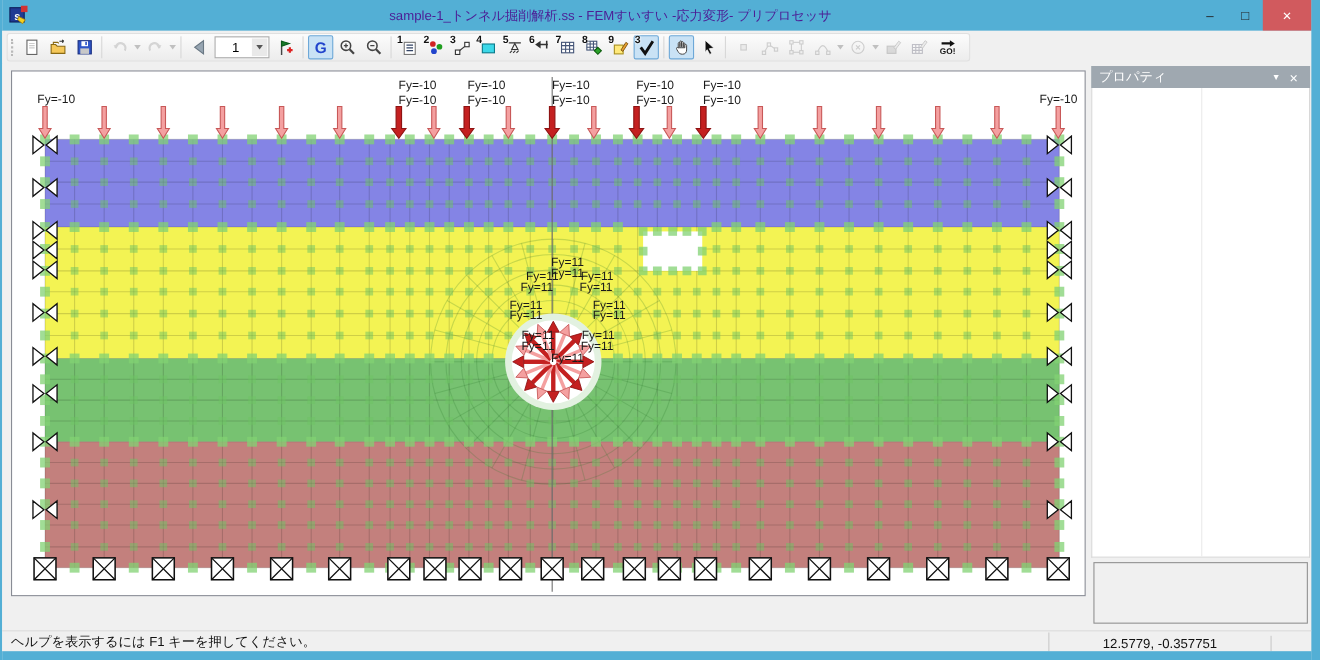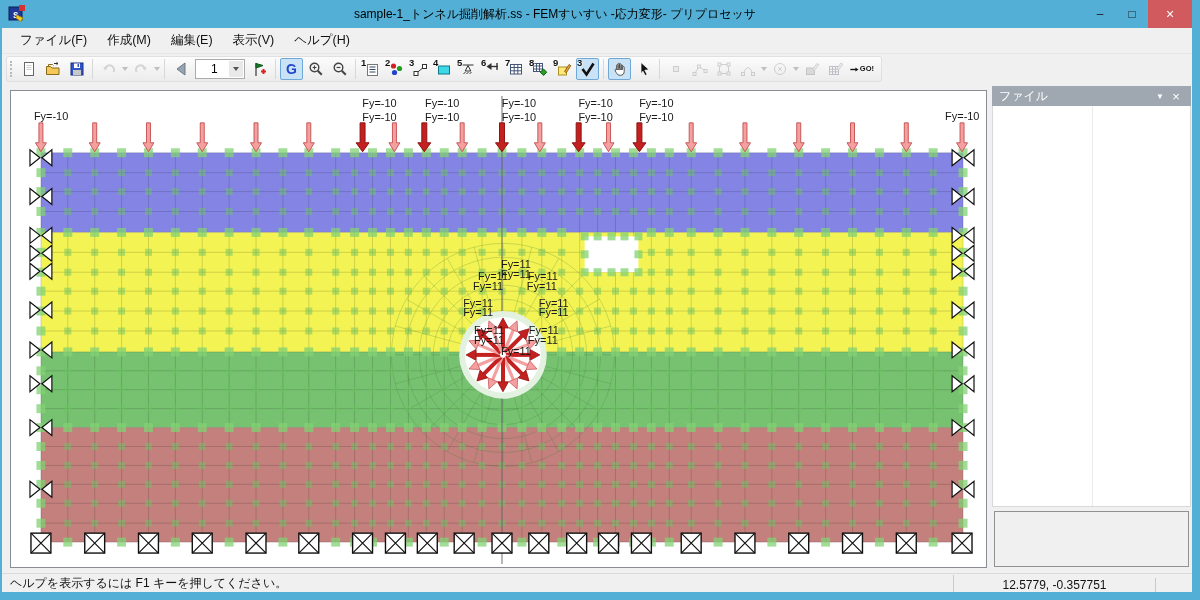--- a/index.html
+++ b/index.html
@@ -2,21 +2,21 @@
 <html><head>
 <meta charset="utf-8">
 <style>
 *{box-sizing:border-box;margin:0;padding:0}
 html,body{width:1200px;height:600px;overflow:hidden;font-family:"Liberation Sans",sans-serif}
 .window{width:1200px;height:600px;display:flex;flex-direction:column;background:#F0F0F0;
   border-left:2px solid #53AFD5;border-right:8px solid #53AFD5;outline:1px solid #2E7FA6}
 
 .titlebar{height:28px;background:#53AFD5;display:flex;align-items:center;flex:0 0 auto}
 .app-icon{width:18px;height:18px;margin-left:6px;flex:0 0 auto}
-.title{flex:1;text-align:center;font-size:12px;color:#000000;white-space:nowrap;overflow:hidden}
+.title{flex:1;text-align:center;font-size:12px;color:#4c1d95;white-space:nowrap;overflow:hidden}
 .win-btns{display:flex;align-items:stretch;height:100%;flex:0 0 auto}
 .win-btn{width:32px;display:flex;align-items:center;justify-content:center;font-size:12px;color:#222;cursor:default}
 .win-btn.close{width:44px;background:#D15A5E;color:#fff;font-size:14px}
 
 .menubar{height:26px;background:#F0F0F0;display:flex;align-items:center;padding-left:8px;border-bottom:1px solid #E6E6E6;flex:0 0 auto}
 .menu-item{padding:0 10px;font-size:12.5px;color:#111;height:22px;display:flex;align-items:center}
 
 .toolbar{height:30px;background:#F0F0F0;padding:2px 0 2px 4px;flex:0 0 auto}
 .tb-panel{display:flex;align-items:center;gap:1px;background:linear-gradient(#FCFCFC,#ECECEC);
   border:1px solid #E0E0E0;border-radius:3px;padding:1px 6px 1px 10px;width:fit-content;height:26px;position:relative}
@@ -26,21 +26,21 @@
 .tb-btn.selected{background:#C9E2F5;border-color:#6DA8D8}
 .tb-btn.disabled{opacity:.42}
 .tb-num{position:absolute;top:-2px;left:0px;font-size:9.5px;font-weight:bold;color:#111;text-shadow:0 0 2px #fff,0 0 2px #fff}
 .tb-sep{width:1px;height:20px;background:#D8D8D8;margin:0 3px;flex:0 0 auto}
 .tb-caret{width:0;height:0;border-left:3px solid transparent;border-right:3px solid transparent;border-top:4px solid #777;margin-left:1px;flex:0 0 auto}
 .tb-combo{width:50px;height:20px;background:#fff;border:1px solid #ABABAB;display:flex;align-items:center;
   font-size:12px;padding-left:15px;position:relative;margin:0 2px;flex:0 0 auto}
 .tb-combo .arrow{position:absolute;right:1px;top:1px;bottom:1px;width:14px;background:#E9E9E9;display:flex;align-items:center;justify-content:center}
 .tb-combo .arrow i{width:0;height:0;border-left:3.5px solid transparent;border-right:3.5px solid transparent;border-top:4.5px solid #555}
 .tb-g{font-weight:bold;color:#2244CC;font-size:14px;line-height:1}
-.tb-go{width:27px;height:22px;display:flex;align-items:center;justify-content:center;border:1px solid transparent}
+.tb-go{width:27px;height:22px;display:flex;flex-direction:column;align-items:center;justify-content:center;border:1px solid transparent}
 .tb-go .go-label{font-size:7.5px;font-weight:bold;color:#111;line-height:1;margin-top:-1px}
 
 .main{flex:1;display:flex;background:#F0F0F0;min-height:0}
 .canvas-wrap{margin:6px 0 0 8px;width:977px;height:478px;background:#fff;border:1px solid #898C95;position:relative;flex:0 0 auto}
 .canvas-wrap svg{position:absolute;left:0;top:0}
 .lbl{font-size:11px;font-family:"Liberation Sans",sans-serif;fill:#1a1a1a}
 
 .panel{flex:1;margin:2px 1px 0 5px;display:flex;flex-direction:column;min-width:0}
 .panel-header{height:20px;background:#9FA8B0;color:#fff;display:flex;align-items:center;padding:0 7px;font-size:12px;flex:0 0 auto}
 .panel-header .ph-title{flex:1}
@@ -73,27 +73,20 @@
       </svg>
     </span>
     <span class="title">sample-1_トンネル掘削解析.ss - FEMすいすい -応力変形- プリプロセッサ</span>
     <span class="win-btns">
       <span class="win-btn">–</span>
       <span class="win-btn">□</span>
       <span class="win-btn close">×</span>
     </span>
   </div>
 
-  <div class="menubar" id="menubar">
-      <span class="menu-item">ファイル(F)</span>
-      <span class="menu-item">作成(M)</span>
-      <span class="menu-item">編集(E)</span>
-      <span class="menu-item">表示(V)</span>
-      <span class="menu-item">ヘルプ(H)</span>
-    </div>
 
   <div class="toolbar">
     <div class="tb-panel" id="tb-panel">
       <span class="tb-grip"></span>
     <span class="tb-btn">
           <svg viewBox="0 0 16 16" width="16" height="16">
             <rect x="3.5" y="1.5" width="9" height="13" fill="#fff" stroke="#666"></rect>
             <path d="M5.5 4.5h5M5.5 6.5h5M5.5 8.5h5" stroke="#CCC"></path>
           </svg>
         </span>
@@ -1417,21 +1410,21 @@
             <text x="487" y="334" text-anchor="middle" class="lbl">Fy=11</text>
             <text x="542" y="334" text-anchor="middle" class="lbl">Fy=11</text>
             <text x="487" y="344" text-anchor="middle" class="lbl">Fy=11</text>
             <text x="541" y="344" text-anchor="middle" class="lbl">Fy=11</text>
             <text x="514" y="355" text-anchor="middle" class="lbl">Fy=11</text>
           </g>
         </svg>
     </div>
     <div class="panel">
       <div class="panel-header">
-        <span class="ph-title">ファイル</span>
+        <span class="ph-title">プロパティ</span>
         <span class="ph-btn" style="font-size:8px">▼</span>
         <span class="ph-btn" style="font-size:13px">×</span>
       </div>
       <div class="panel-body">
         <div class="panel-divider"></div>
       </div>
       <div class="panel-bottom"></div>
     </div>
   </div>
 

